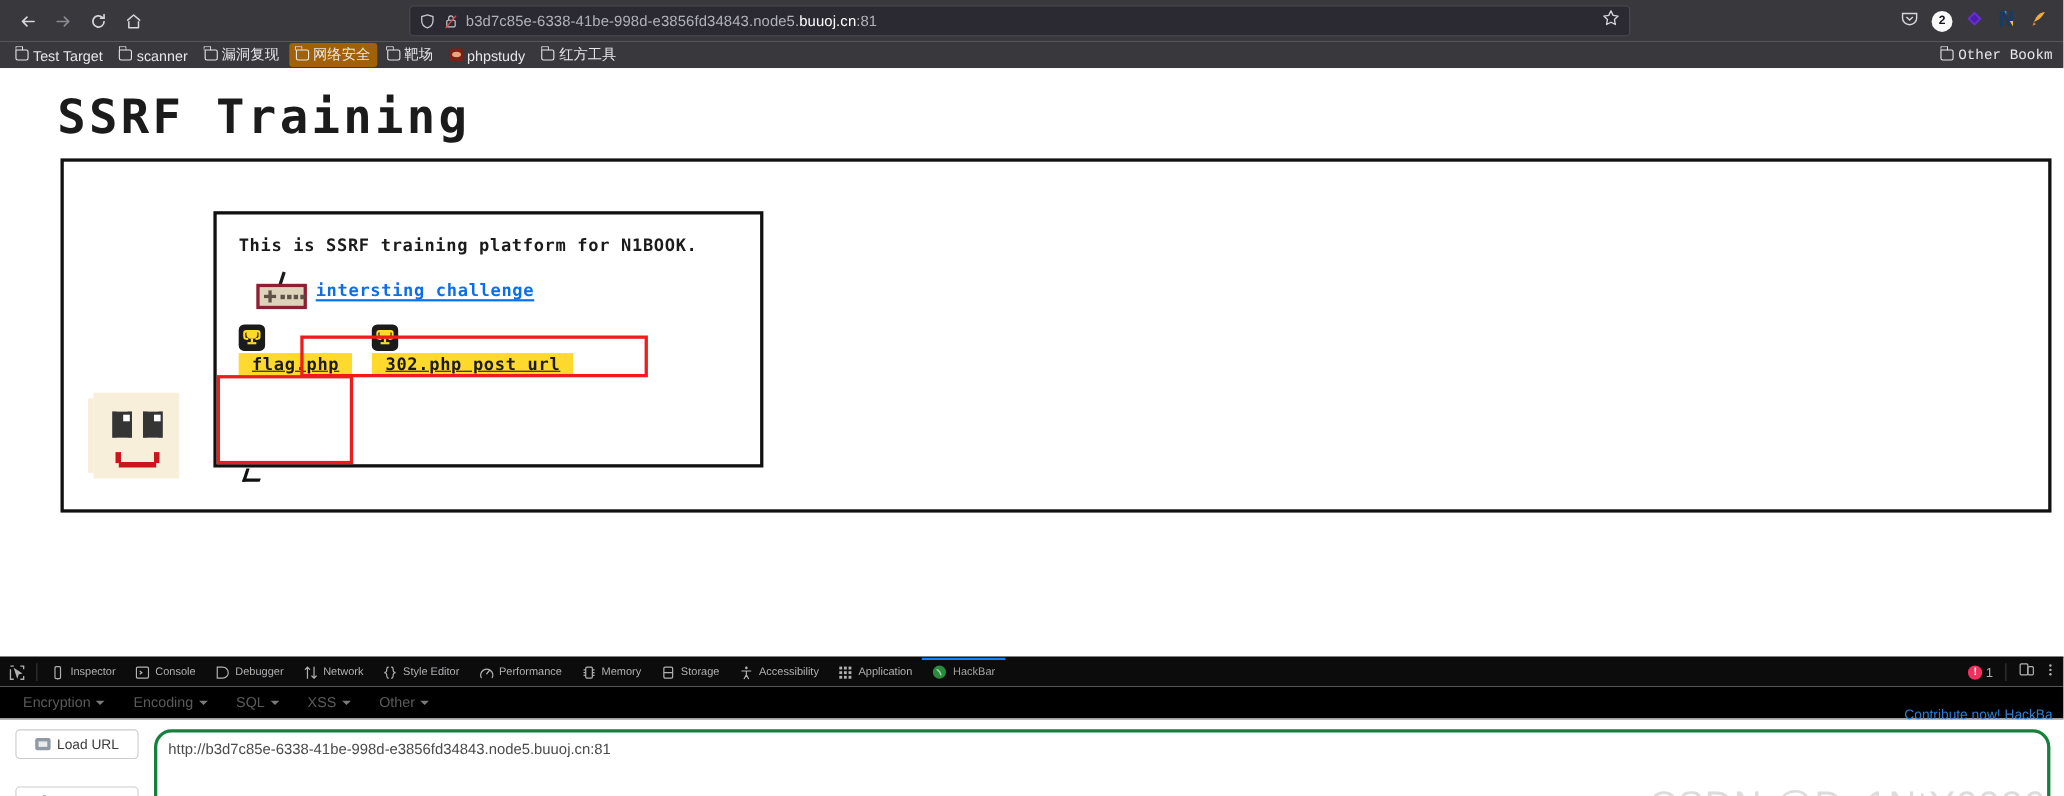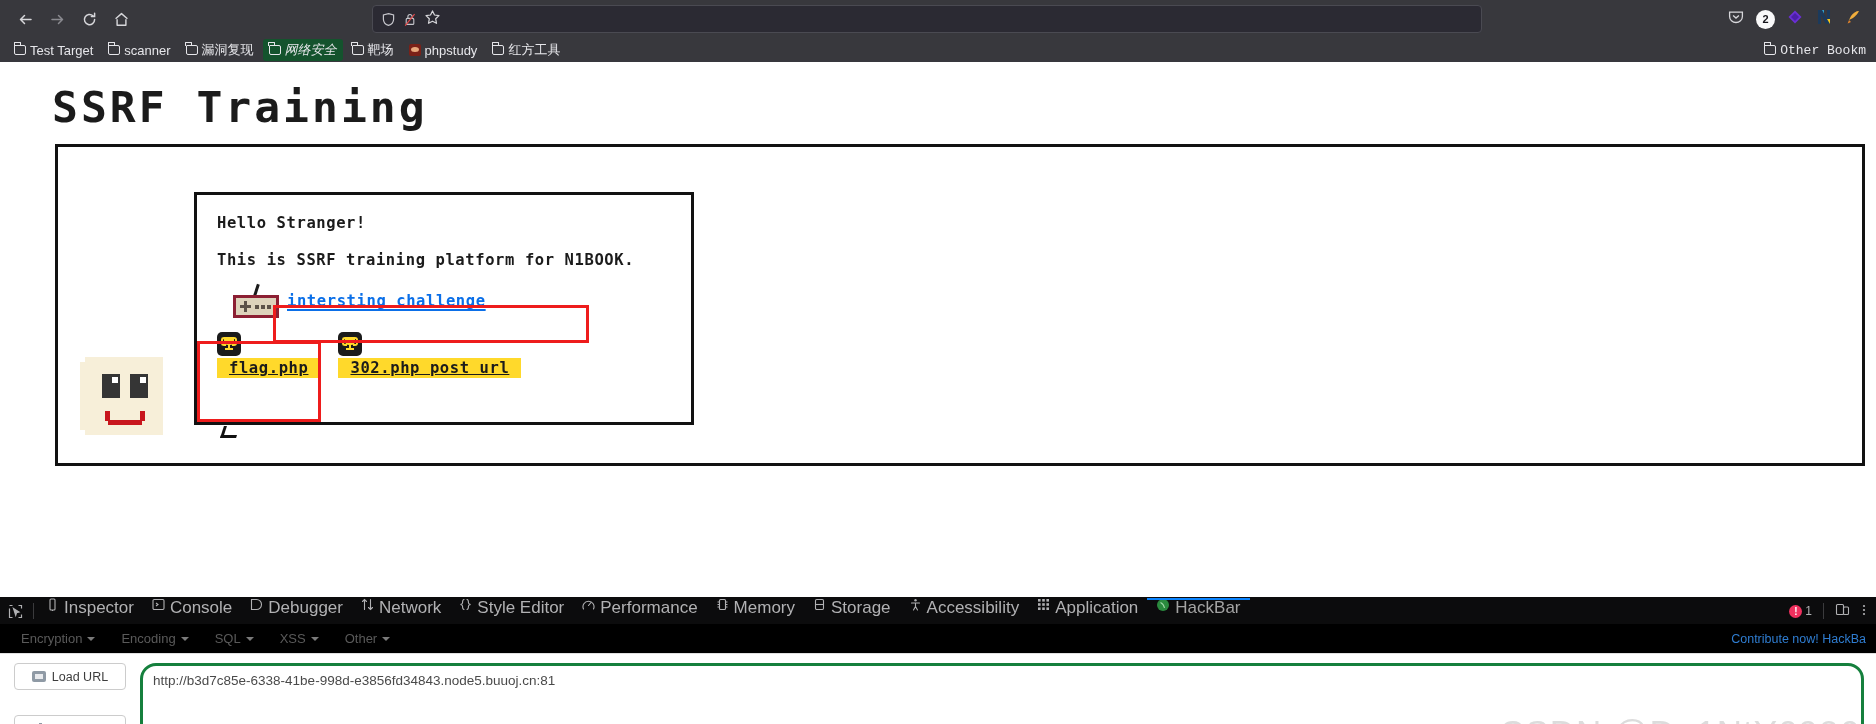--- a/index.html
+++ b/index.html
@@ -79,21 +79,21 @@
     position: relative;
   }
   .bm {
     display: flex; align-items: center; gap: 4px;
     color: #e6e6ea;
     font-size: 13px;
     padding: 2px 6px;
     border-radius: 3px;
     white-space: nowrap;
   }
-  .bm.active { background: #14532d; font-style: italic; }
+  .bm.active { background: #a16207; }
   .bm .folder {
     width: 12px; height: 10px;
     border: 1.3px solid #e6e6ea;
     border-radius: 1px 2px 2px 2px;
     position: relative;
     flex: 0 0 auto;
   }
   .bm .folder::before {
     content: ""; position: absolute;
     top: -4px; left: -1.3px; width: 5px; height: 3px;
@@ -267,22 +267,22 @@
     border-top: 1px solid #0c0c0d;
     position: relative;
   }
   .dt-picker {
     width: 30px; height: 27px;
     display: flex; align-items: center; justify-content: center;
     color: #b1b1b3;
   }
   .dt-sep { width:1px; height:16px; background:#3b3b3d; margin:0 3px; }
   .dt-tab {
-    display: flex; gap: 5px;
-    color: #b1b1b3; font-size: 17px;
+    display: flex; align-items: center; gap: 5px;
+    color: #b1b1b3; font-size: 10px;
     height: 27px; padding: 0 9px;
     white-space: nowrap;
     position: relative;
   }
   .dt-tab.active { color: #a3a3a3; }
   .dt-tab.active::before {
     content:""; position:absolute; left:0; right:0; top:0; height:2px; background:#0a84ff;
   }
   .dt-tab svg { display:block; }
   .dt-right {
@@ -307,21 +307,21 @@
   }
   .hb-mi {
     font-size: 13px; color: #5a5a5a;
     padding: 3px 11px; display:flex; align-items:center; gap:5px;
   }
   .caret {
     width:0;height:0;border-left:4px solid transparent;border-right:4px solid transparent;
     border-top:4px solid #7a7a7a; display:inline-block;
   }
   .hb-contrib {
-    position:absolute; right: 10px; top:0; height:30px;
+    position:absolute; right: 10px; top:11px; height:30px;
     display:flex; align-items:center; font-size:12.5px; color:#999;
     white-space:nowrap;
   }
   .hb-contrib a { color:#2f7dd1; text-decoration:none; }
 
   .hb-body { display:flex; padding: 9px 12px 0 14px; gap: 14px; }
   .hb-btns { display:flex; flex-direction:column; gap:25px; width: 112px; flex:0 0 auto;}
   .hb-btn {
     border:1px solid #ccc; border-radius:4px; background:#fff;
     height: 27px; display:flex; align-items:center; justify-content:center; gap:6px;
@@ -380,20 +380,21 @@
               <path d="M7.5 1.6 12.6 3v4.2c0 3-2.2 5.2-5.1 6.2-2.9-1-5.1-3.2-5.1-6.2V3z"></path>
             </svg>
         </span>
         <span class="ic">
           <svg width="14" height="15" viewBox="0 0 14 15" fill="none" stroke="#c5c5cb" stroke-width="1.1">
             <rect x="3.2" y="6.4" width="7.6" height="6" rx="1"></rect>
             <path d="M4.9 6.4V4.6a2.1 2.1 0 0 1 4.2 0v1.8"></path>
             <path d="M2.2 13.6 11.6 2.2" stroke="#e04a4a" stroke-width="1.2"></path>
           </svg>
         </span>
+        <span class="url-text"><span>b3d7c85e-6338-41be-998d-e3856fd34843.node5.</span><b>buuoj.cn</b><span>:81</span></span>
         <span class="star">
           <svg width="17" height="17" viewBox="0 0 17 17" fill="none" stroke="currentColor" stroke-width="1.2" stroke-linejoin="round">
               <path d="M8.5 1.9l2 4.1 4.5.6-3.3 3.2.8 4.5-4-2.1-4 2.1.8-4.5L2 6.6l4.5-.6z"></path>
             </svg>
         </span>
       </div>
     </div>
 
     <div class="chrome-right">
       <span>
@@ -462,21 +463,20 @@
     </div>
   </div>
 
   <div class="page">
     <div class="page-title">SSRF  Training</div>
 
     <div class="outer-box">
 
       <div class="bubble">
         <div class="bubble-inner">
-          <div class="mono hello">Hello Stranger!</div>
           <div class="mono intro">This is SSRF training platform for N1BOOK.</div>
 
           <div class="row-challenge">
             <span class="gamepad">
               <span class="gp-cord"></span>
               <span class="gp-body"></span>
               <span class="gp-inner"></span>
               <span class="gp-dpad"></span>
               <span class="gp-btns">
                   <i class="d"></i>

